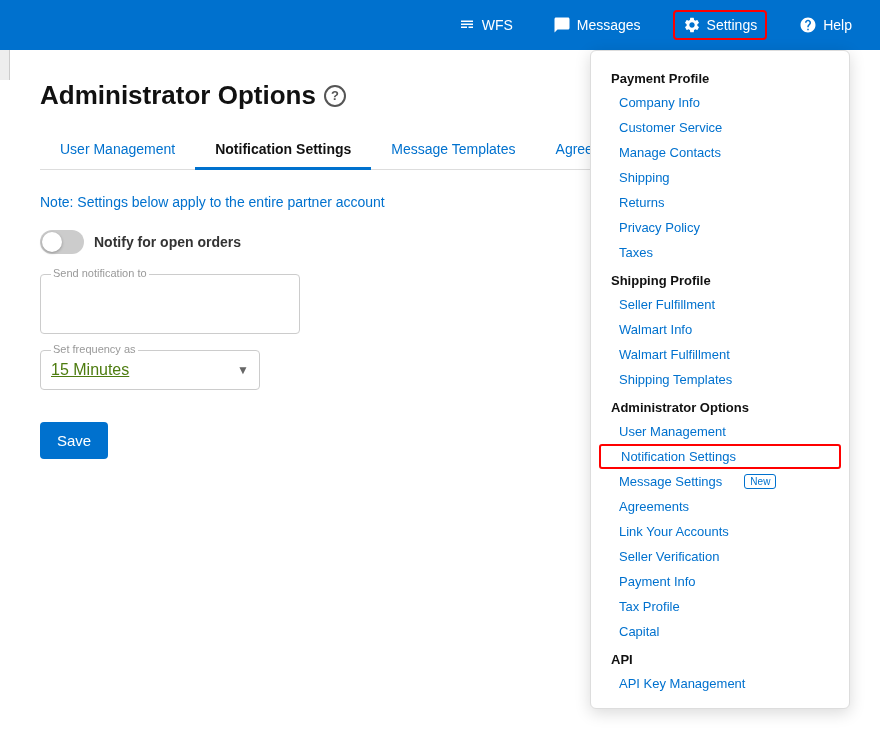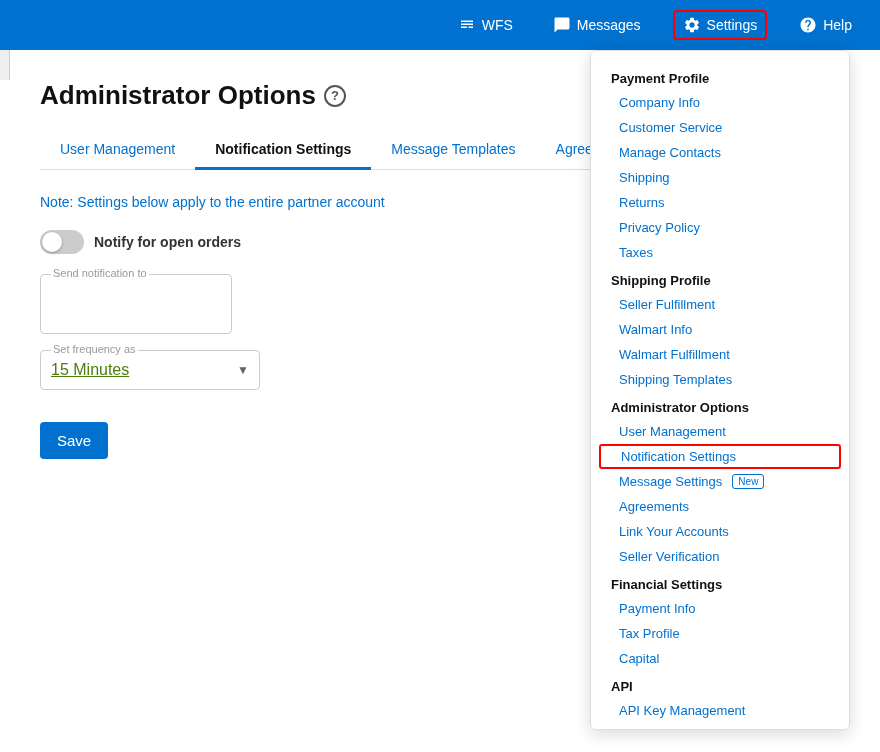--- a/index.html
+++ b/index.html
@@ -122,21 +122,21 @@
       font-weight: bold;
     }
 
     
     .field-group {
       margin-bottom: 16px;
     }
     .field-box {
       border: 1px solid #ccc;
       border-radius: 4px;
-      width: 192px;
+      width: 260px;
       height: 60px;
       position: relative;
       padding: 8px 10px;
     }
     .field-label {
       position: absolute;
       top: -8px;
       left: 10px;
       background: white;
       font-size: 11px;
@@ -224,21 +224,21 @@
       margin: 0 8px;
       padding: 3px 12px 3px 20px;
     }
     .badge-new {
       background: white;
       border: 1px solid #0071ce;
       color: #0071ce;
       font-size: 10px;
       padding: 1px 5px;
       border-radius: 3px;
-      margin-left: 4px;
+      margin-left: 16px;
     }
 
     
     .scroll-indicator {
       position: absolute;
       left: 0;
       top: 50px;
       width: 10px;
       height: 30px;
       background: #eee;
@@ -377,21 +377,20 @@
     </div>
     <div class="menu-item">
       <span>Agreements</span>
     </div>
     <div class="menu-item">
       <span>Link Your Accounts</span>
     </div>
     <div class="menu-item">
       <span>Seller Verification</span>
     </div>
-    <div class="menu-section-title">Financial Settings</div>
     <div class="menu-item">
       <span>Payment Info</span>
     </div>
     <div class="menu-item">
       <span>Tax Profile</span>
     </div>
     <div class="menu-item">
       <span>Capital</span>
     </div>
     <div class="menu-section-title">API</div>

